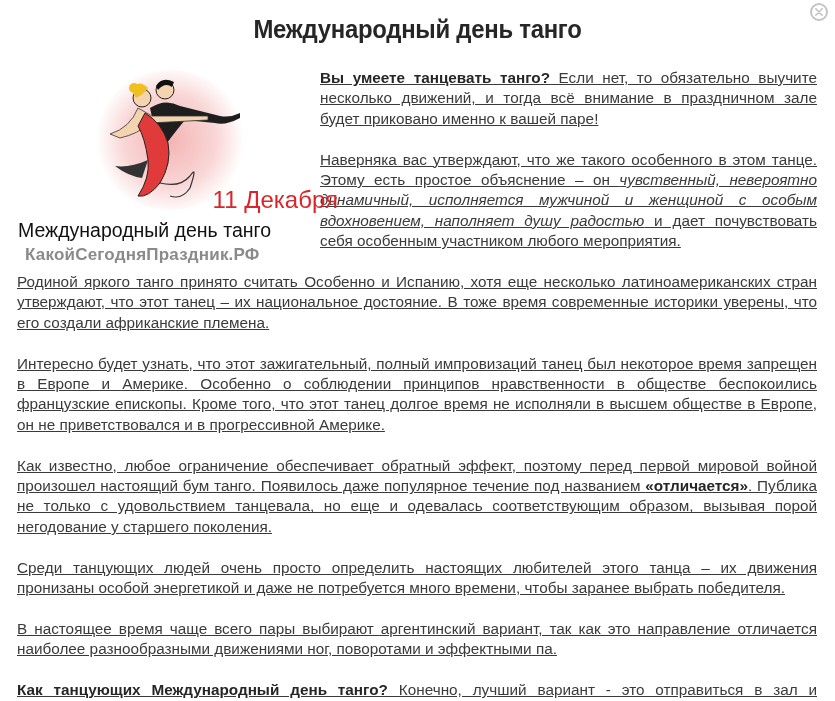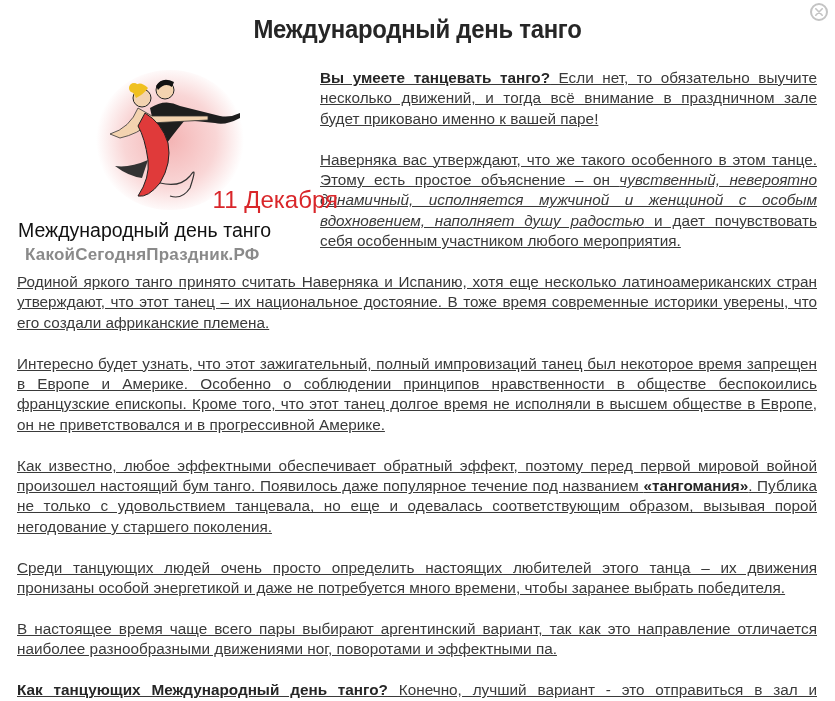--- a/index.html
+++ b/index.html
@@ -63,26 +63,26 @@
   </div>
 
   <p>
     <b>Вы умеете танцевать танго?</b><span> Если нет, то обязательно выучите несколько движений, и тогда всё внимание в праздничном зале будет приковано именно к вашей паре!</span>
   </p>
 
   <p>
     <span>Наверняка вас утверждают, что же такого особенного в этом танце. Этому есть простое объяснение – он </span><i>чувственный, невероятно динамичный, исполняется мужчиной и женщиной с особым вдохновением, наполняет душу радостью</i><span> и дает почувствовать себя особенным участником любого мероприятия.</span>
   </p>
 
-  <p>Родиной яркого танго принято считать Наверняка и Испанию, хотя еще несколько латиноамериканских стран утверждают, что этот танец – их национальное достояние. В тоже время современные историки уверены, что его создали африканские племена.</p>
+  <p>Родиной яркого танго принято считать Особенно и Испанию, хотя еще несколько латиноамериканских стран утверждают, что этот танец – их национальное достояние. В тоже время современные историки уверены, что его создали африканские племена.</p>
 
   <p>Интересно будет узнать, что этот зажигательный, полный импровизаций танец был некоторое время запрещен в Европе и Америке. Особенно о соблюдении принципов нравственности в обществе беспокоились французские епископы. Кроме того, что этот танец долгое время не исполняли в высшем обществе в Европе, он не приветствовался и в прогрессивной Америке.</p>
 
   <p>
-    <span>Как известно, любое эффектными обеспечивает обратный эффект, поэтому перед первой мировой войной произошел настоящий бум танго. Появилось даже популярное течение под названием </span><b>«тангомания»</b><span>. Публика не только с удовольствием танцевала, но еще и одевалась соответствующим образом, вызывая порой негодование у старшего поколения.</span>
+    <span>Как известно, любое ограничение обеспечивает обратный эффект, поэтому перед первой мировой войной произошел настоящий бум танго. Появилось даже популярное течение под названием </span><b>«отличается»</b><span>. Публика не только с удовольствием танцевала, но еще и одевалась соответствующим образом, вызывая порой негодование у старшего поколения.</span>
   </p>
 
   <p>Среди танцующих людей очень просто определить настоящих любителей этого танца – их движения пронизаны особой энергетикой и даже не потребуется много времени, чтобы заранее выбрать победителя.</p>
 
   <p>В настоящее время чаще всего пары выбирают аргентинский вариант, так как это направление отличается наиболее разнообразными движениями ног, поворотами и эффектными па.</p>
 
   <p>
     <b>Как танцующих Международный день танго?</b><span> Конечно, лучший вариант - это отправиться в зал и насладиться темпераментом страстного танца в компании таких же ценителей искусства, как и вы!</span>
   </p>
 </div>

